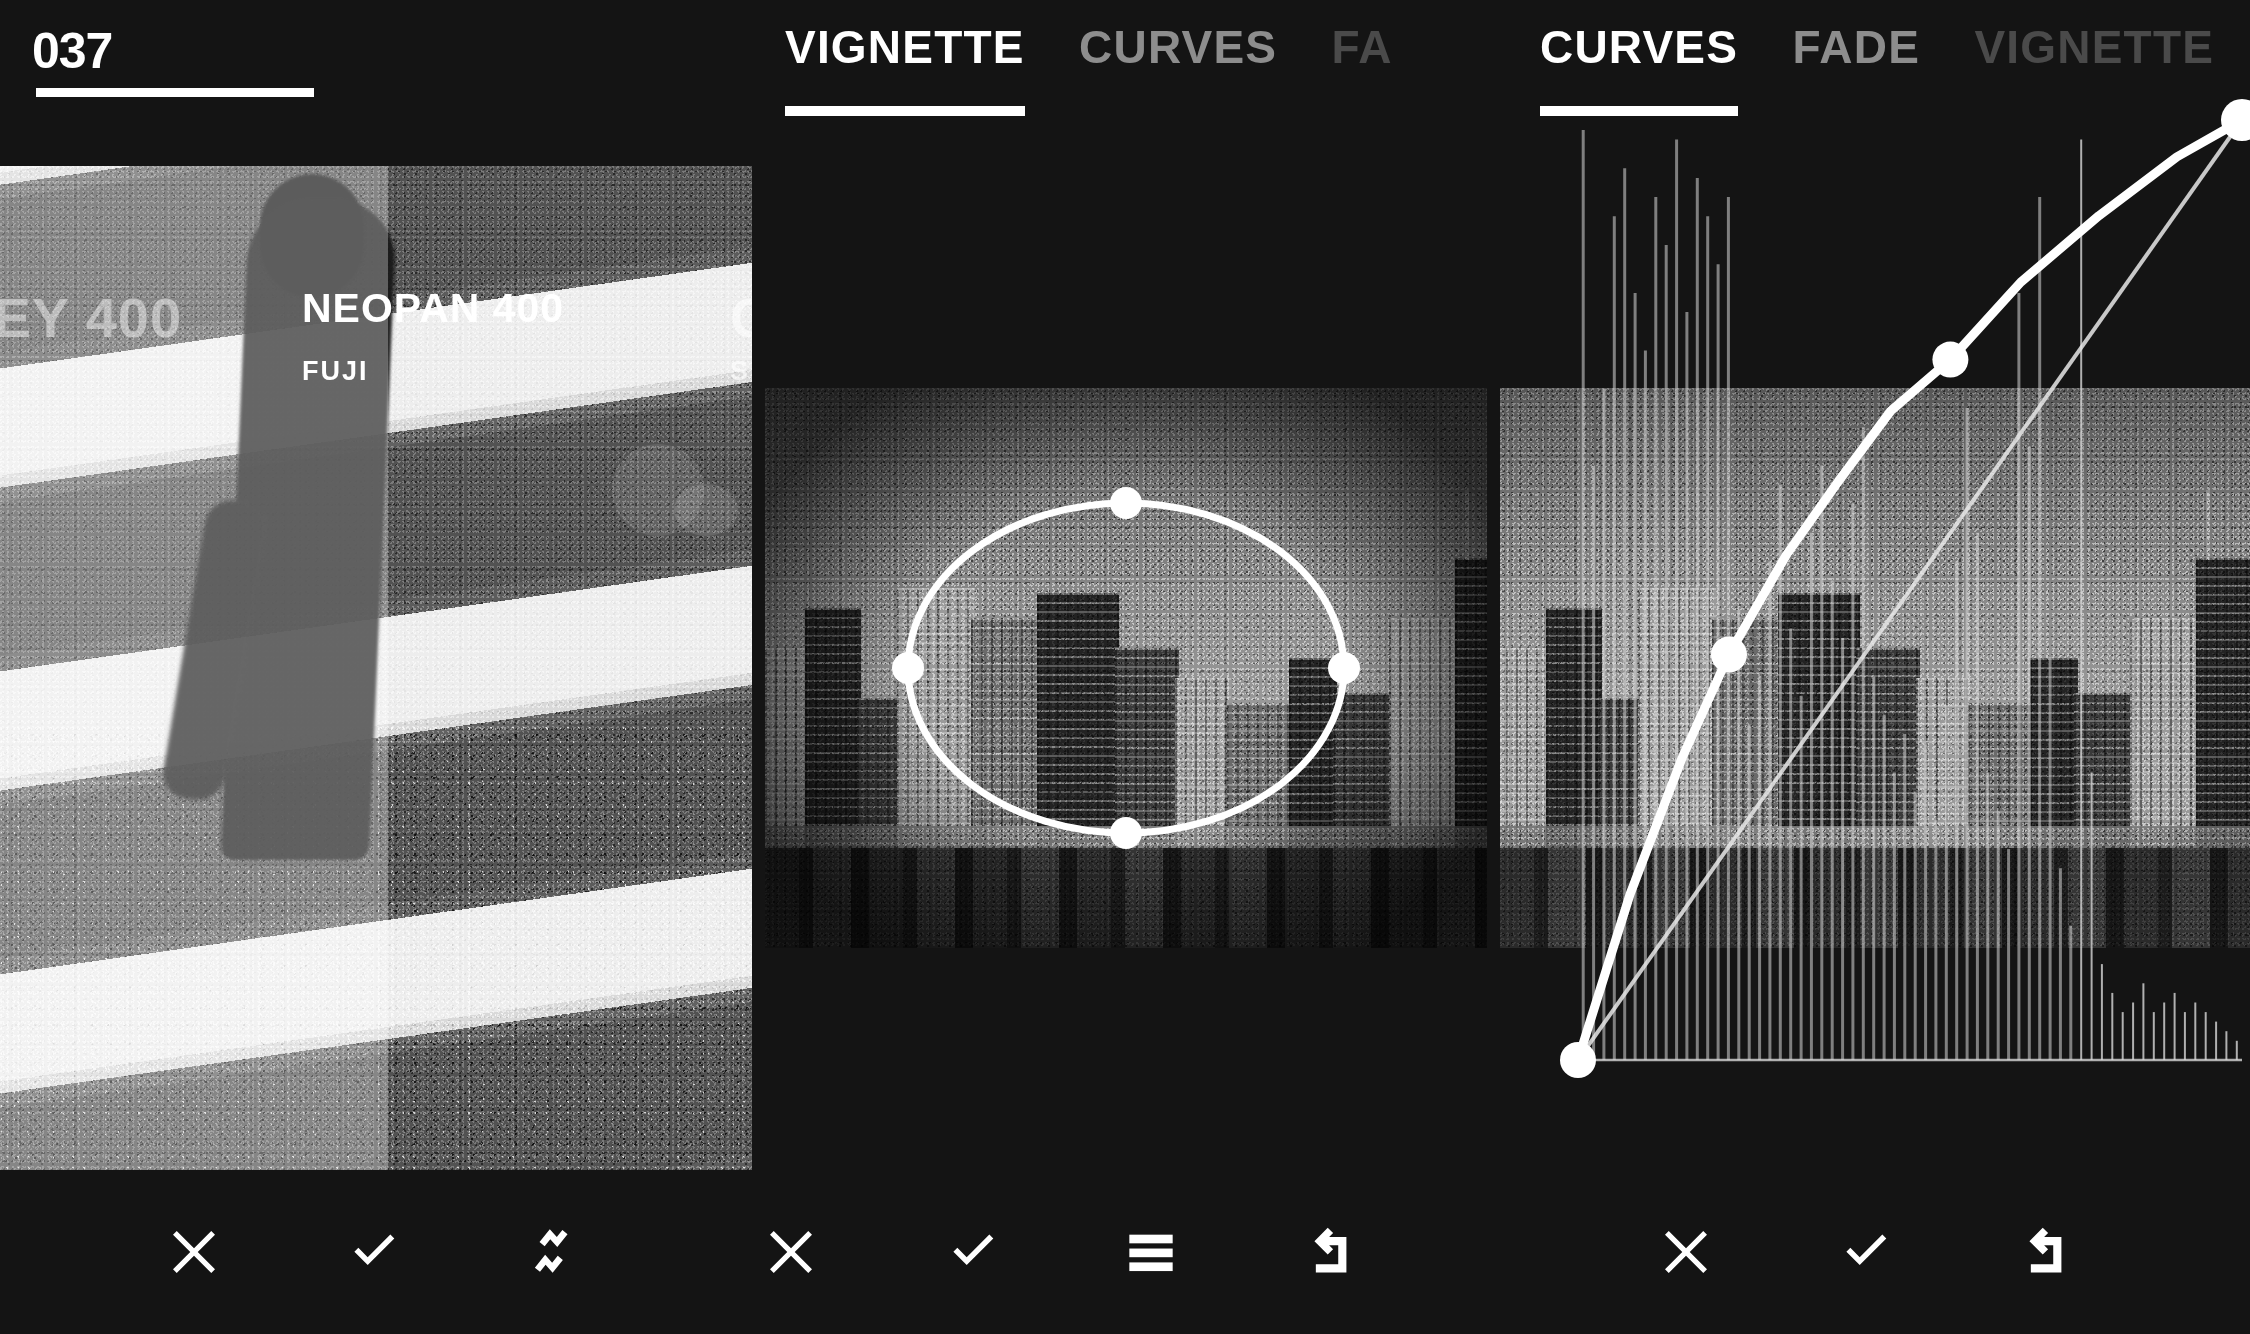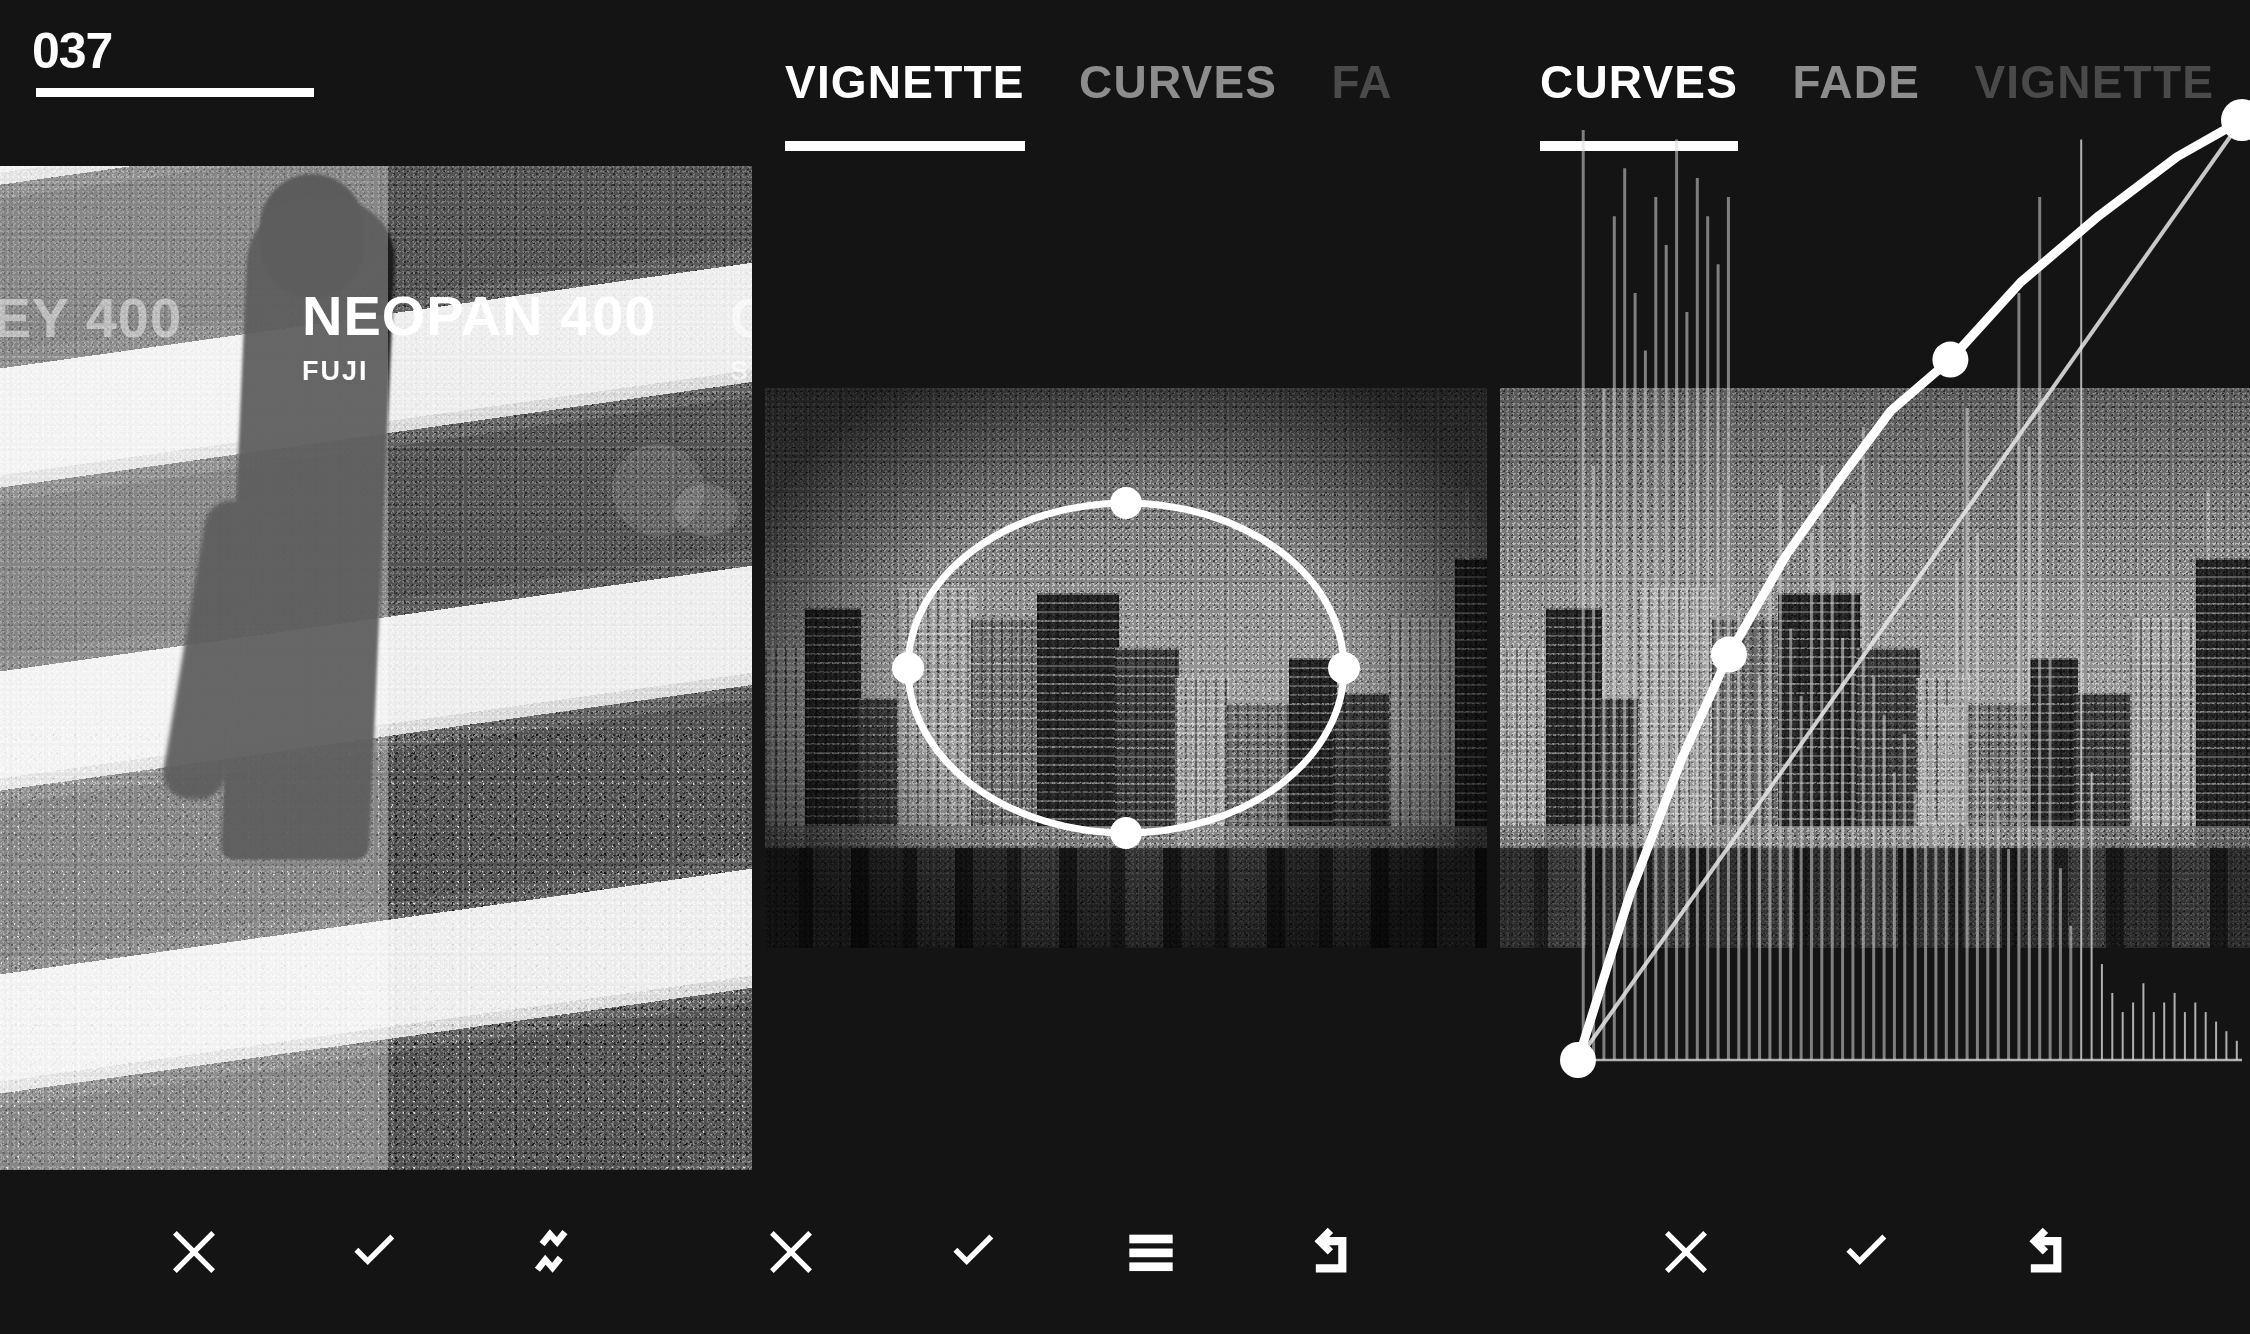--- a/index.html
+++ b/index.html
@@ -16,21 +16,21 @@
   .panel-left  { left:0px;    width:752px; }
   .panel-mid   { left:765px;  width:722px; }
   .panel-right { left:1500px; width:750px; }
 
   
   .hdr{ position:absolute; top:0; left:0; right:0; height:140px; }
   .tabrow{ position:absolute; left:0; top:0; white-space:nowrap; }
   .tab{
     display:inline-block; position:relative;
     font-size:46px; font-weight:bold; letter-spacing:1.2px;
-    line-height:1; padding:0;margin-top:35px;
+    line-height:1; padding:0;
   }
   .tab .lbl{ display:block; }
   .tab.active .lbl{ color:#ffffff; }
   .tab.dim1  .lbl{ color:#8d8d8d; }
   .tab.dim2  .lbl{ color:#4a4a4a; }
   .tab .ul{
     position:absolute; left:0; bottom:-46px; height:10px; width:100%;
     background:#ffffff;
   }
   .tab.active .ul{ display:block; }
@@ -114,21 +114,21 @@
     background:rgba(255,255,255,.30);
   }
   .preset-name{
     position:absolute; font-weight:bold; letter-spacing:1px; line-height:1;
     white-space:nowrap;
   }
   .preset-name.prev{
     left:-48px; top:-4px; font-size:56px; color:rgba(255,255,255,.45);
   }
   .preset-name.cur{
-    left:302px; top:-6px; font-size:56px; color:#ffffff;
+    left:302px; top:-6px; font-size:41px; color:#ffffff;
   }
   .preset-name.next{
     left:730px; top:-4px; font-size:56px; color:rgba(255,255,255,.55);
   }
   .preset-maker{
     position:absolute; left:302px; top:62px; font-size:27px;
     font-weight:bold; letter-spacing:2px; color:#ffffff;
   }
   .preset-maker.next{
     left:730px; top:62px; color:rgba(255,255,255,.6);

